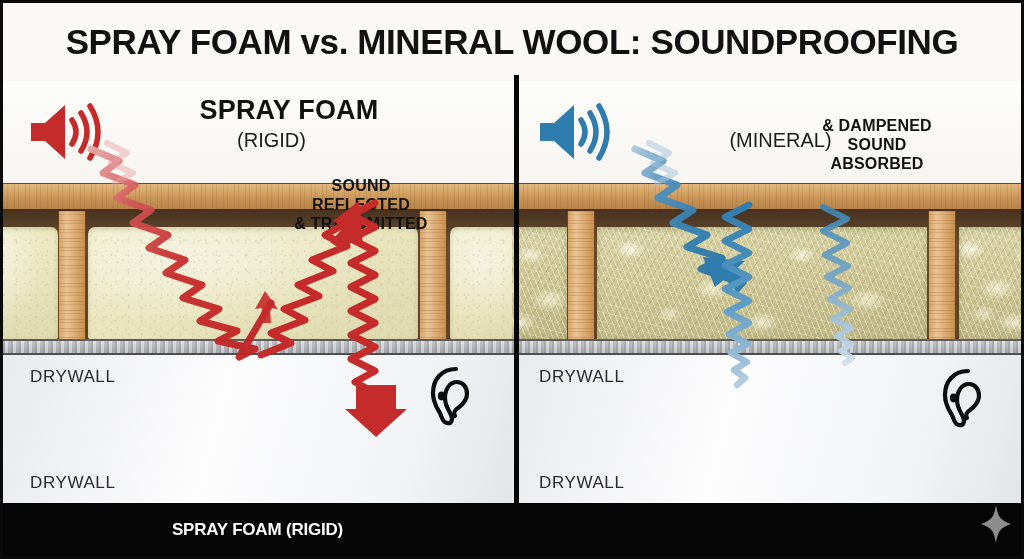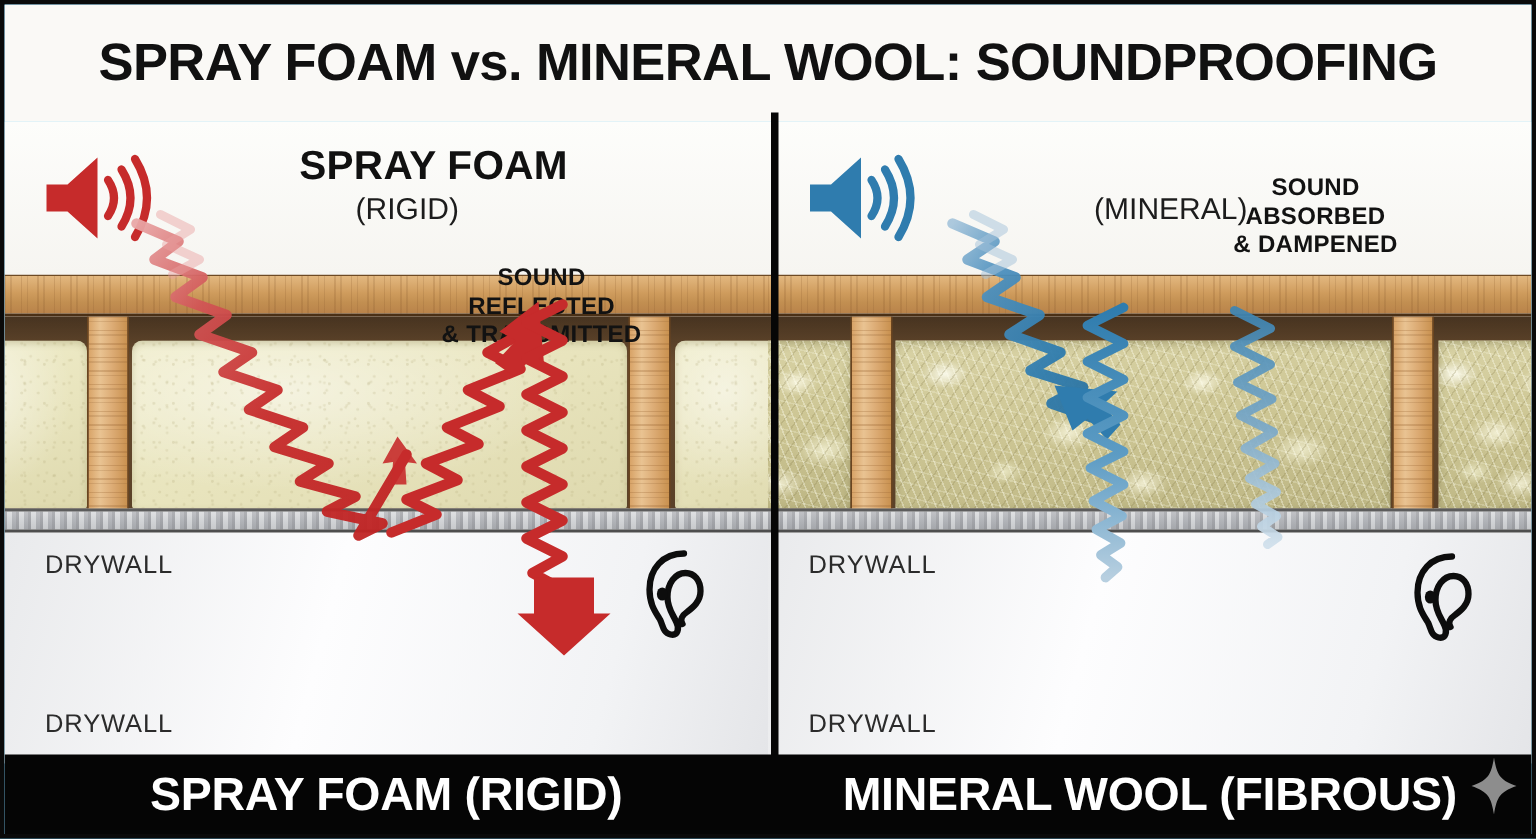--- a/index.html
+++ b/index.html
@@ -7,21 +7,21 @@
     margin: 0;
     padding: 0;
     background: #000;
   }
   * { box-sizing: border-box; }
 
   .infographic {
     position: relative;
     width: 1024px;
     height: 559px;
-    background: #7dd3fc;
+    background: #4c1d95;
     overflow: hidden;
     font-family: "Liberation Sans", sans-serif;
     border: 3px solid #0a0a0a;
   }
 
   
   .title-bar {
     position: absolute;
     top: 0; left: 0;
     width: 100%;
@@ -286,21 +286,21 @@
     background: #050505;
     display: flex;
     z-index: 50;
   }
   .footer-cell {
     width: 50%;
     display: flex;
     align-items: center;
     justify-content: center;
     color: #ffffff;
-    font-size: 31px;
+    font-size: 17px;
     font-weight: bold;
     letter-spacing: -0.2px;
   }
   .sparkle {
     position: absolute;
     right: 9px;
     bottom: 13px;
     width: 32px;
     height: 38px;
     z-index: 55;
@@ -380,22 +380,22 @@
 
         <svg class="speaker" viewBox="0 0 82 62">
           <path d="M4 22 H18 L38 4 V58 L18 40 H4 Z" fill="#2f7cae"></path>
           <path d="M45 19 Q53 31 45 43" stroke="#2f7cae" stroke-width="5.5" fill="none" stroke-linecap="round"></path>
           <path d="M54 12 Q66 31 54 50" stroke="#2f7cae" stroke-width="5.5" fill="none" stroke-linecap="round"></path>
           <path d="M63 5 Q79 31 63 57" stroke="#2f7cae" stroke-width="5.5" fill="none" stroke-linecap="round"></path>
         </svg>
       </div>
 
       <div class="caption right-cap">
+        <div>&amp; DAMPENED</div>
         <div>SOUND ABSORBED</div>
-        <div>&amp; DAMPENED</div>
       </div>
     </div>
   </div>
 
   <svg class="wave-layer" viewBox="0 0 1024 559">
     <defs>
 
       <linearGradient id="redFade" x1="0" y1="0" x2="1" y2="1">
         <stop offset="0%" stop-color="#e9a7a7"></stop>
         <stop offset="25%" stop-color="#d15555"></stop>
@@ -480,20 +480,19 @@
     <path d="M30 4 C16 4 7 14 7 28 C7 38 11 43 14 48 C16 52 16 57 21 58
              C26 59 27 54 25 50 C23 45 19 41 19 33 C19 24 24 17 31 17
              C37 17 41 22 41 29 C41 36 36 40 32 43 C29 45 27 48 29 51" fill="none" stroke="#0d0d0d" stroke-width="4.2" stroke-linecap="round"></path>
     <ellipse cx="15.5" cy="31" rx="3.6" ry="4.4" fill="#0d0d0d"></ellipse>
   </svg>
 
   <div class="divider"></div>
 
   <div class="footer">
     <div class="footer-cell">SPRAY FOAM (RIGID)</div>
-    <div class="footer-cell">MINERAL WOOL (FIBROUS)</div>
   </div>
 
   <svg class="sparkle" viewBox="0 0 32 38">
     <path d="M16 0 C18 12 20 15 31 19 C20 23 18 26 16 38 C14 26 12 23 1 19 C12 15 14 12 16 0 Z" fill="#8d8d8d"></path>
   </svg>
 
 </div>
 
 </body></html>

